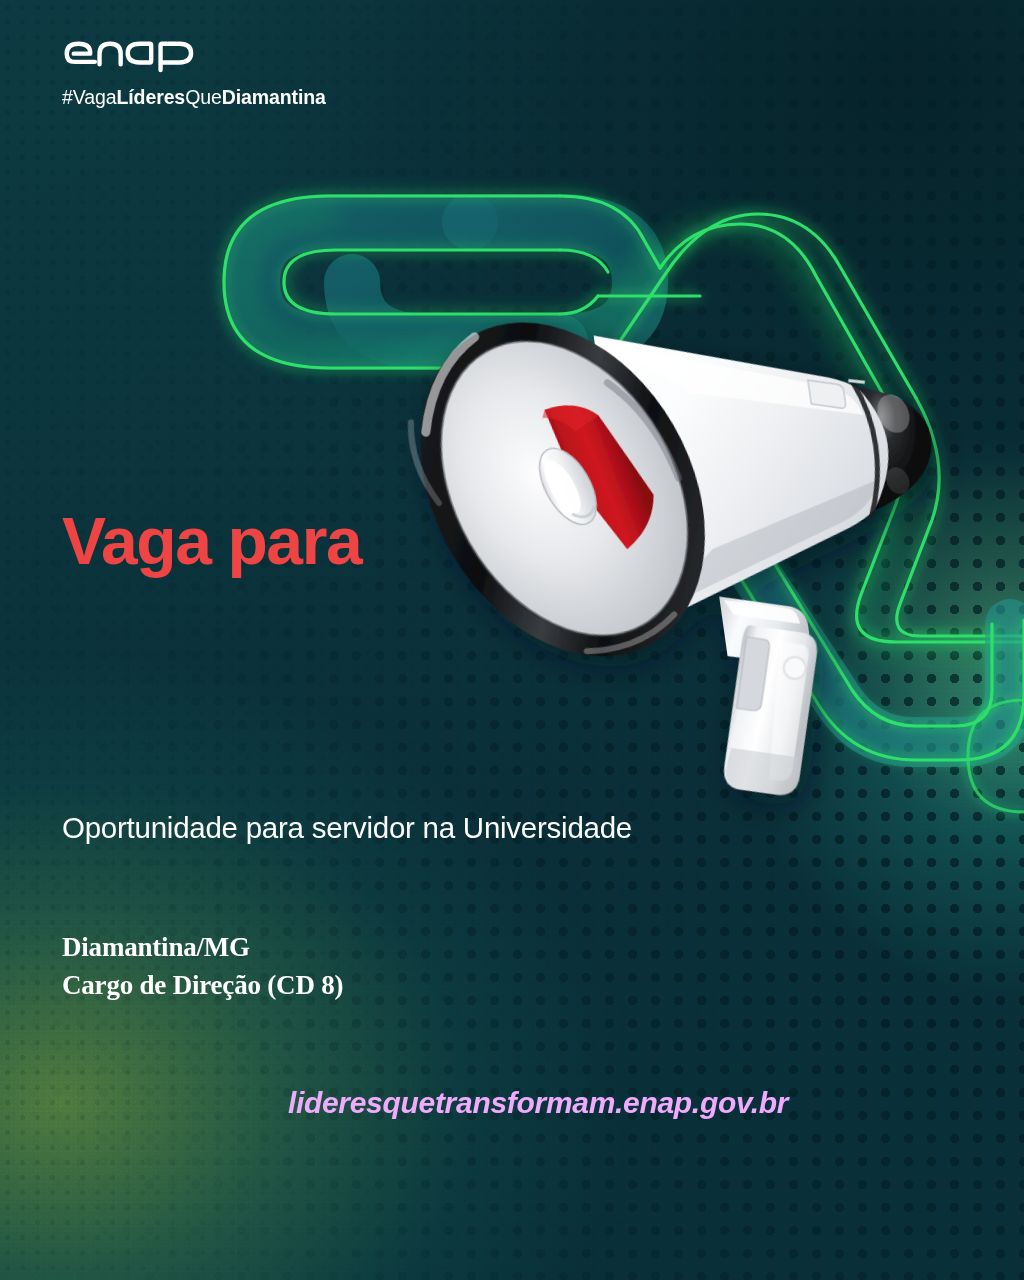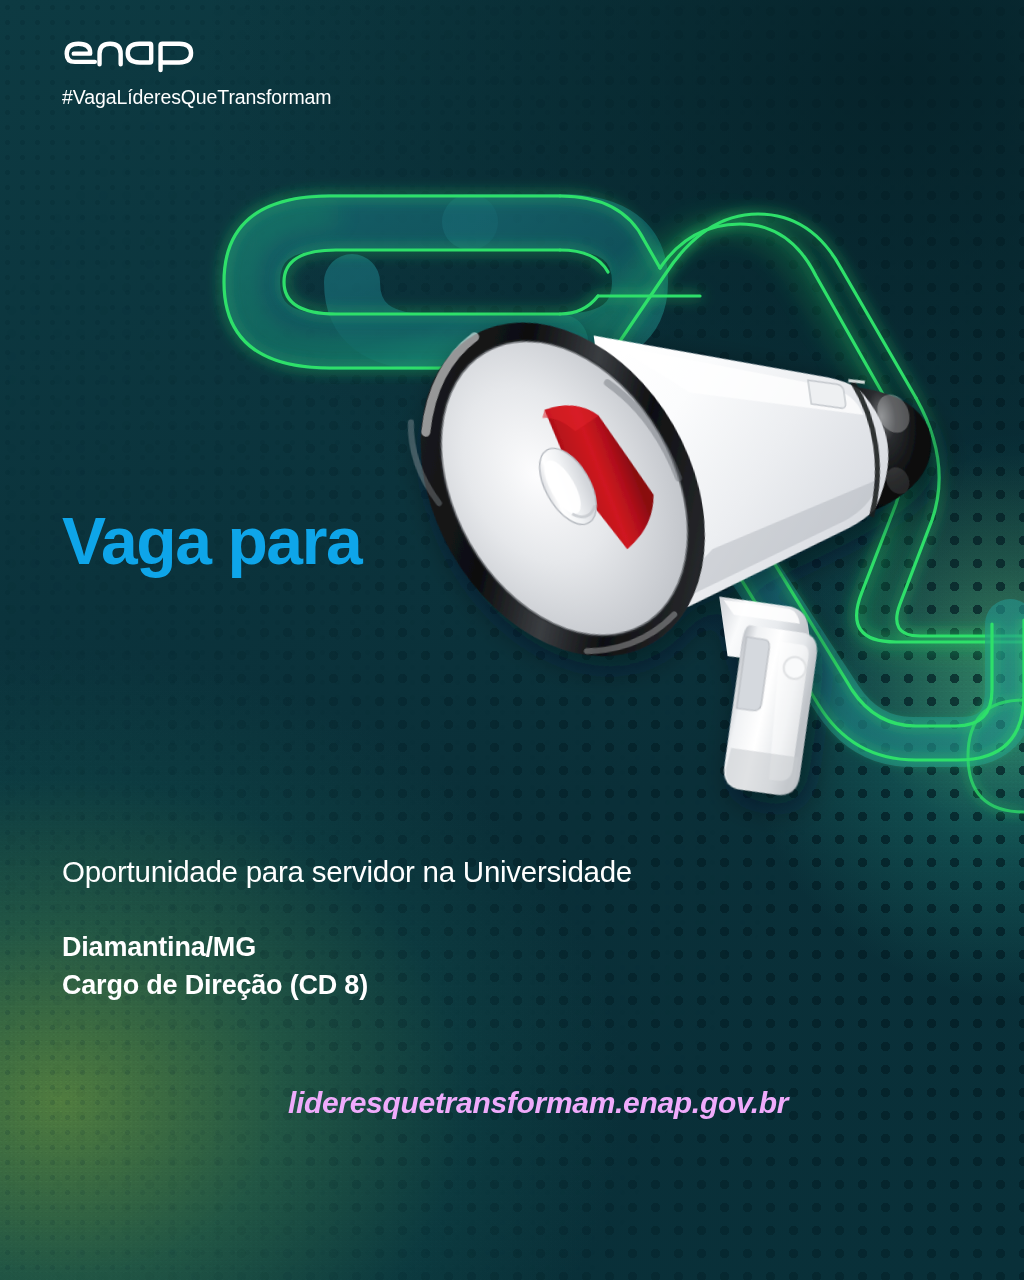--- a/index.html
+++ b/index.html
@@ -79,58 +79,58 @@
   }
   .enap-logo { display:block; width:176px; height:40px; }
   .hashtag {
     margin-top:10px;
     font-size:19.5px;
     letter-spacing:-0.1px;
     color:#ffffff;
     white-space:nowrap;
   }
   .hashtag .lt { font-weight:400;text-align:center; }
-  .hashtag .bd { font-weight:400; }
+  .hashtag .bd { font-weight:700; }
 
   
   .headline {
     position:absolute;
     left:62px; top:505px;
     width:780px;
     font-size:66px;
     line-height:1.10;
     font-weight:700;
-    color:#0ea5e9;
+    color:#ef4444;
     letter-spacing:-1.4px;
   }
   .headline .hl-line { display:block; white-space:nowrap; }
 
   .subtitle {
     position:absolute;
     left:62px; top:808px;
     width:760px;
     font-size:29.5px;
     line-height:1.33;
     font-weight:400;
     color:#ffffff;
     letter-spacing:-0.25px;
   }
-  .subtitle .sub-line { display:block; white-space:nowrap;margin-top:44px; }
+  .subtitle .sub-line { display:block; white-space:nowrap; }
 
   .details {
     position:absolute;
     left:62px; top:928px;
     width:700px;
     font-size:27px;
     line-height:1.42;
     font-weight:700;
     color:#ffffff;
     letter-spacing:-0.2px;
   }
-  .details .det-line { display:block; white-space:nowrap; }
+  .details .det-line { display:block; white-space:nowrap;font-family:Liberation Serif, serif; }
 
   .website {
     position:absolute;
     left:16px; top:1086px;
     width:1024px;
     text-align:center;
     font-size:30px;
     font-style:italic;
     font-weight:700;
     color:#f0abfc;
@@ -397,21 +397,21 @@
 
         <path d="M 64,48 L 64,30 Q 64,13 82,13 Q 100,13 100,30 L 100,48"></path>
 
         <path d="M 150,13 L 132,13 Q 112,13 112,29 Q 112,45 132,45 L 150,45 Q 152,45 152,42 L 152,16 Q 152,13 150,13 Z"></path>
 
         <path d="M 168,58 L 168,16 Q 168,13 171,13 L 200,13 Q 220,13 220,29 Q 220,45 200,45 L 172,45"></path>
       </g>
     </svg>
 
     <div class="hashtag">
-      <span class="lt">#Vaga</span><span class="bd">Líderes</span><span class="lt">Que</span><span class="bd">Transformam</span>
+      <span class="lt">#Vaga</span><span class="bd">Líderes</span><span class="lt">Que</span><span class="bd">Diamantina</span>
     </div>
   </div>
 
   <h1 class="headline">
     <span class="hl-line">Vaga para</span>
   </h1>
 
   <p class="subtitle">
     <span class="sub-line">Oportunidade para servidor na Universidade</span>
   </p>

